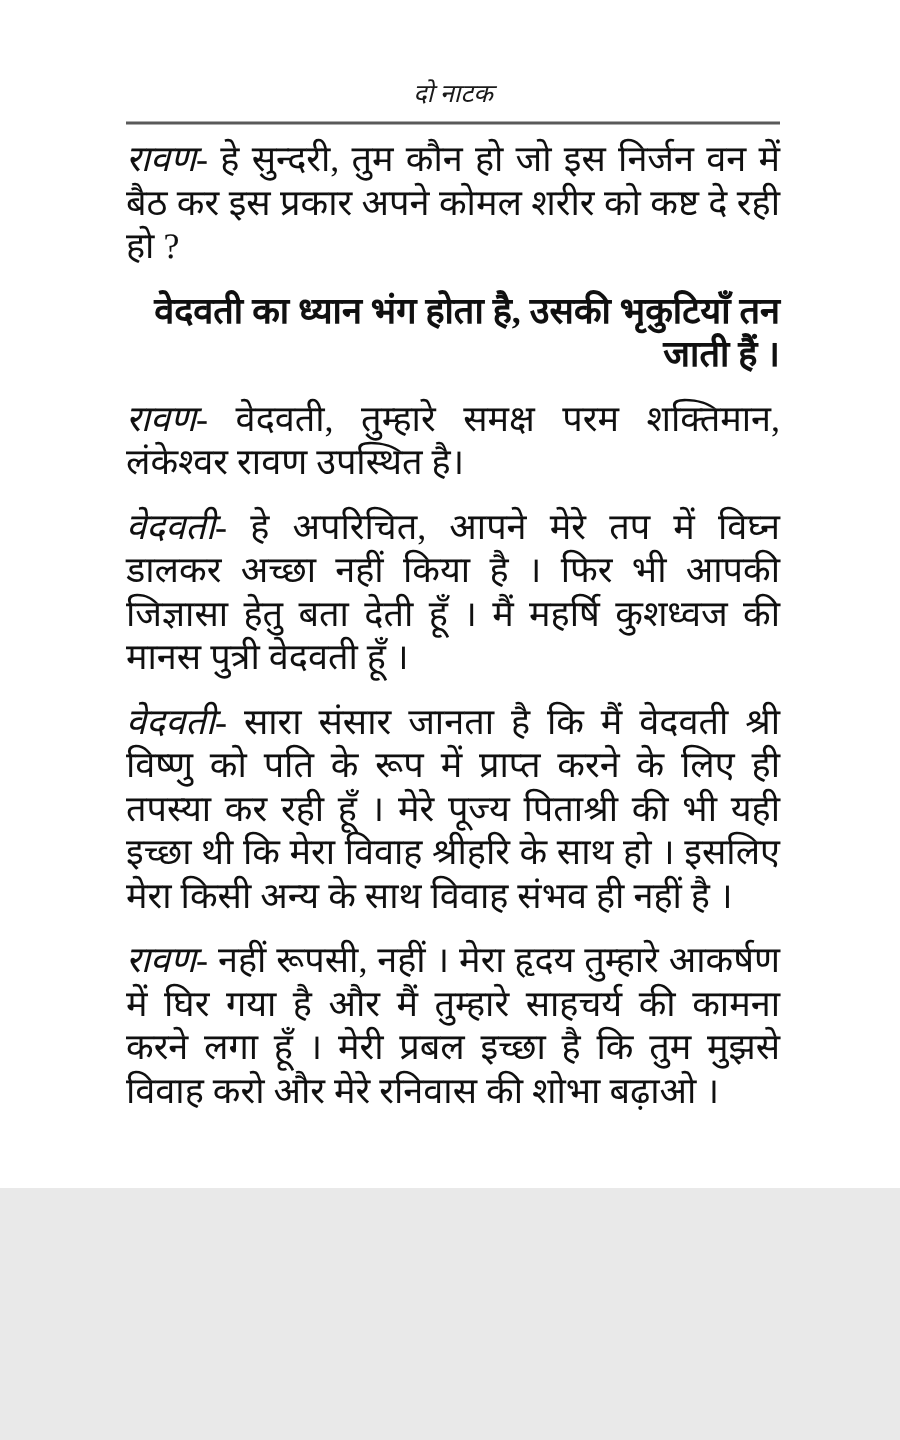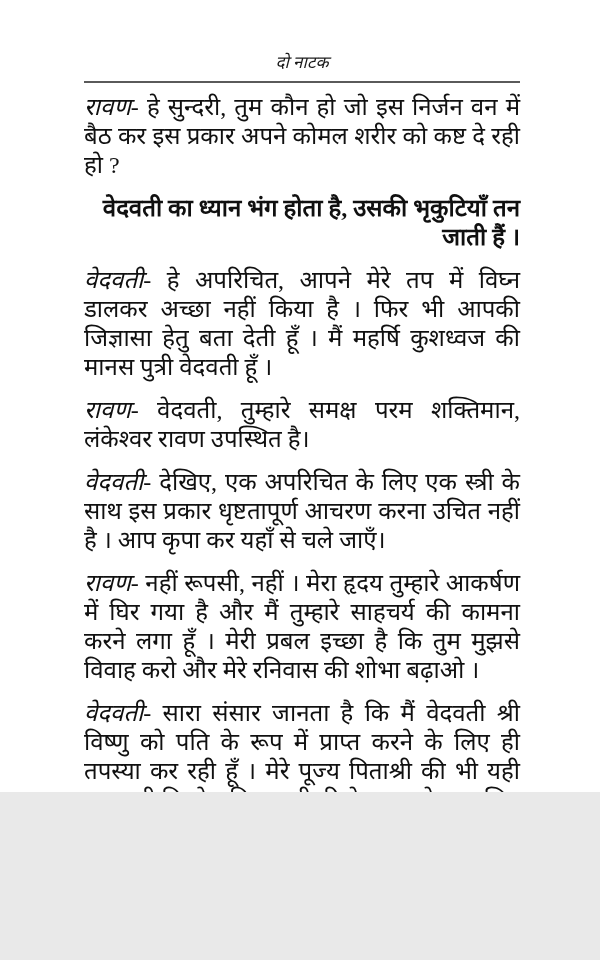--- a/index.html
+++ b/index.html
@@ -93,44 +93,40 @@
     <div class="body-text">
 
       <p class="para">
         <span class="speaker">रावण-</span>
         <span>हे सुन्दरी, तुम कौन हो जो इस निर्जन वन में बैठ कर इस प्रकार अपने कोमल शरीर को कष्ट दे रही हो ?</span>
       </p>
 
       <p class="para stage-direction">वेदवती का ध्यान भंग होता है, उसकी भृकुटियाँ तन जाती हैं ।</p>
 
       <p class="para">
+        <span class="speaker">रावण-</span>
+        <span>वेदवती, तुम्हारे समक्ष परम शक्तिमान, लंकेश्वर रावण उपस्थित है।</span>
+      </p>
+
+      <p class="para">
         <span class="speaker">वेदवती-</span>
         <span>हे अपरिचित, आपने मेरे तप में विघ्न डालकर अच्छा नहीं किया है । फिर भी आपकी जिज्ञासा हेतु बता देती हूँ । मैं महर्षि कुशध्वज की मानस पुत्री वेदवती हूँ ।</span>
       </p>
 
-      <p class="para">
-        <span class="speaker">रावण-</span>
-        <span>वेदवती, तुम्हारे समक्ष परम शक्तिमान, लंकेश्वर रावण उपस्थित है।</span>
-      </p>
 
 
 
       <p class="para">
         <span class="speaker">वेदवती-</span>
-        <span>देखिए, एक अपरिचित के लिए एक स्त्री के साथ इस प्रकार धृष्टतापूर्ण आचरण करना उचित नहीं है । आप कृपा कर यहाँ से चले जाएँ।</span>
+        <span>सारा संसार जानता है कि मैं वेदवती श्री विष्णु को पति के रूप में प्राप्त करने के लिए ही तपस्या कर रही हूँ । मेरे पूज्य पिताश्री की भी यही इच्छा थी कि मेरा विवाह श्रीहरि के साथ हो । इसलिए मेरा किसी अन्य के साथ विवाह संभव ही नहीं है ।</span>
       </p>
 
       <p class="para">
         <span class="speaker">रावण-</span>
         <span>नहीं रूपसी, नहीं । मेरा हृदय तुम्हारे आकर्षण में घिर गया है और मैं तुम्हारे साहचर्य की कामना करने लगा हूँ । मेरी प्रबल इच्छा है कि तुम मुझसे विवाह करो और मेरे रनिवास की शोभा बढ़ाओ ।</span>
-      </p>
-
-      <p class="para">
-        <span class="speaker">वेदवती-</span>
-        <span>सारा संसार जानता है कि मैं वेदवती श्री विष्णु को पति के रूप में प्राप्त करने के लिए ही तपस्या कर रही हूँ । मेरे पूज्य पिताश्री की भी यही इच्छा थी कि मेरा विवाह श्रीहरि के साथ हो । इसलिए मेरा किसी अन्य के साथ विवाह संभव ही नहीं है ।</span>
       </p>
 
     </div>
   </div>
 
   <div class="footer-block page-number">|| 5 ||</div>
 
   <div class="footer-block copyright">Copyright Material. Not to be sold.</div>
 </div>
 

